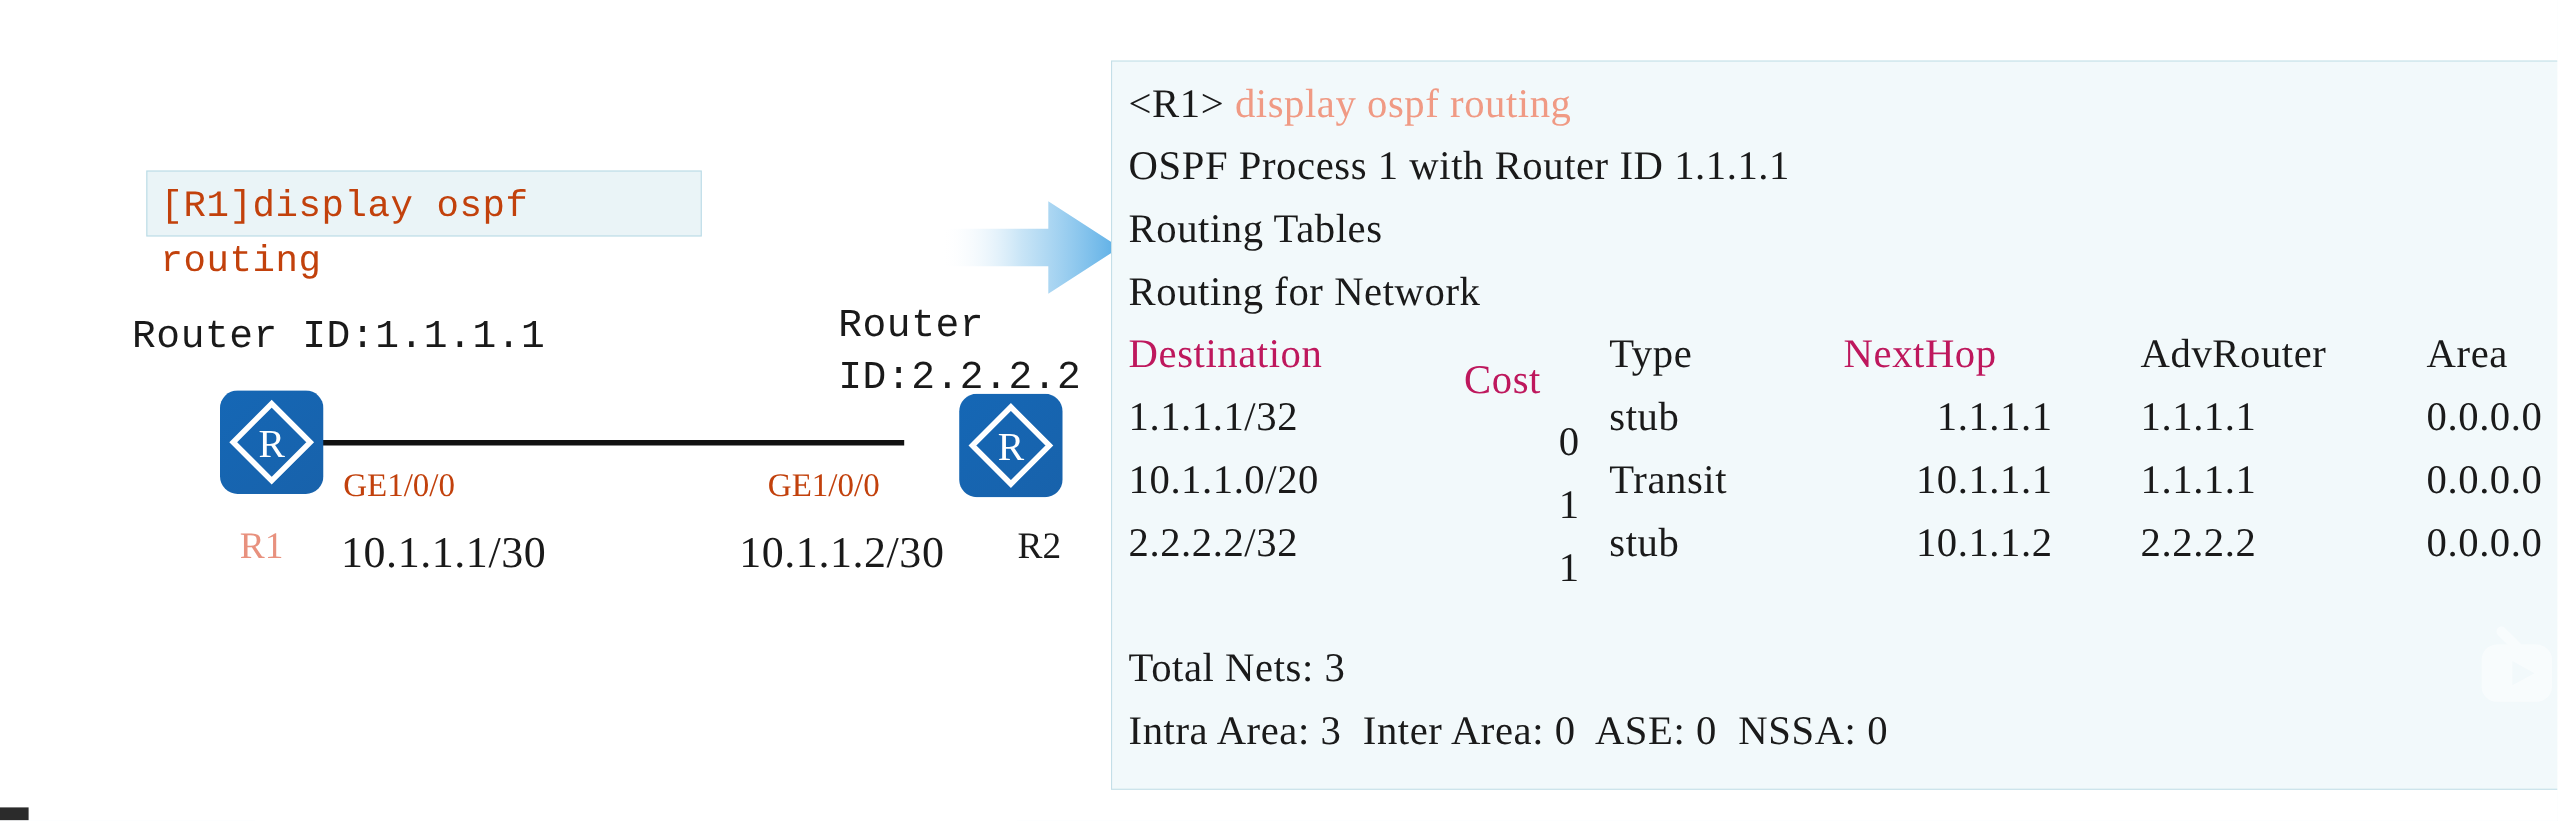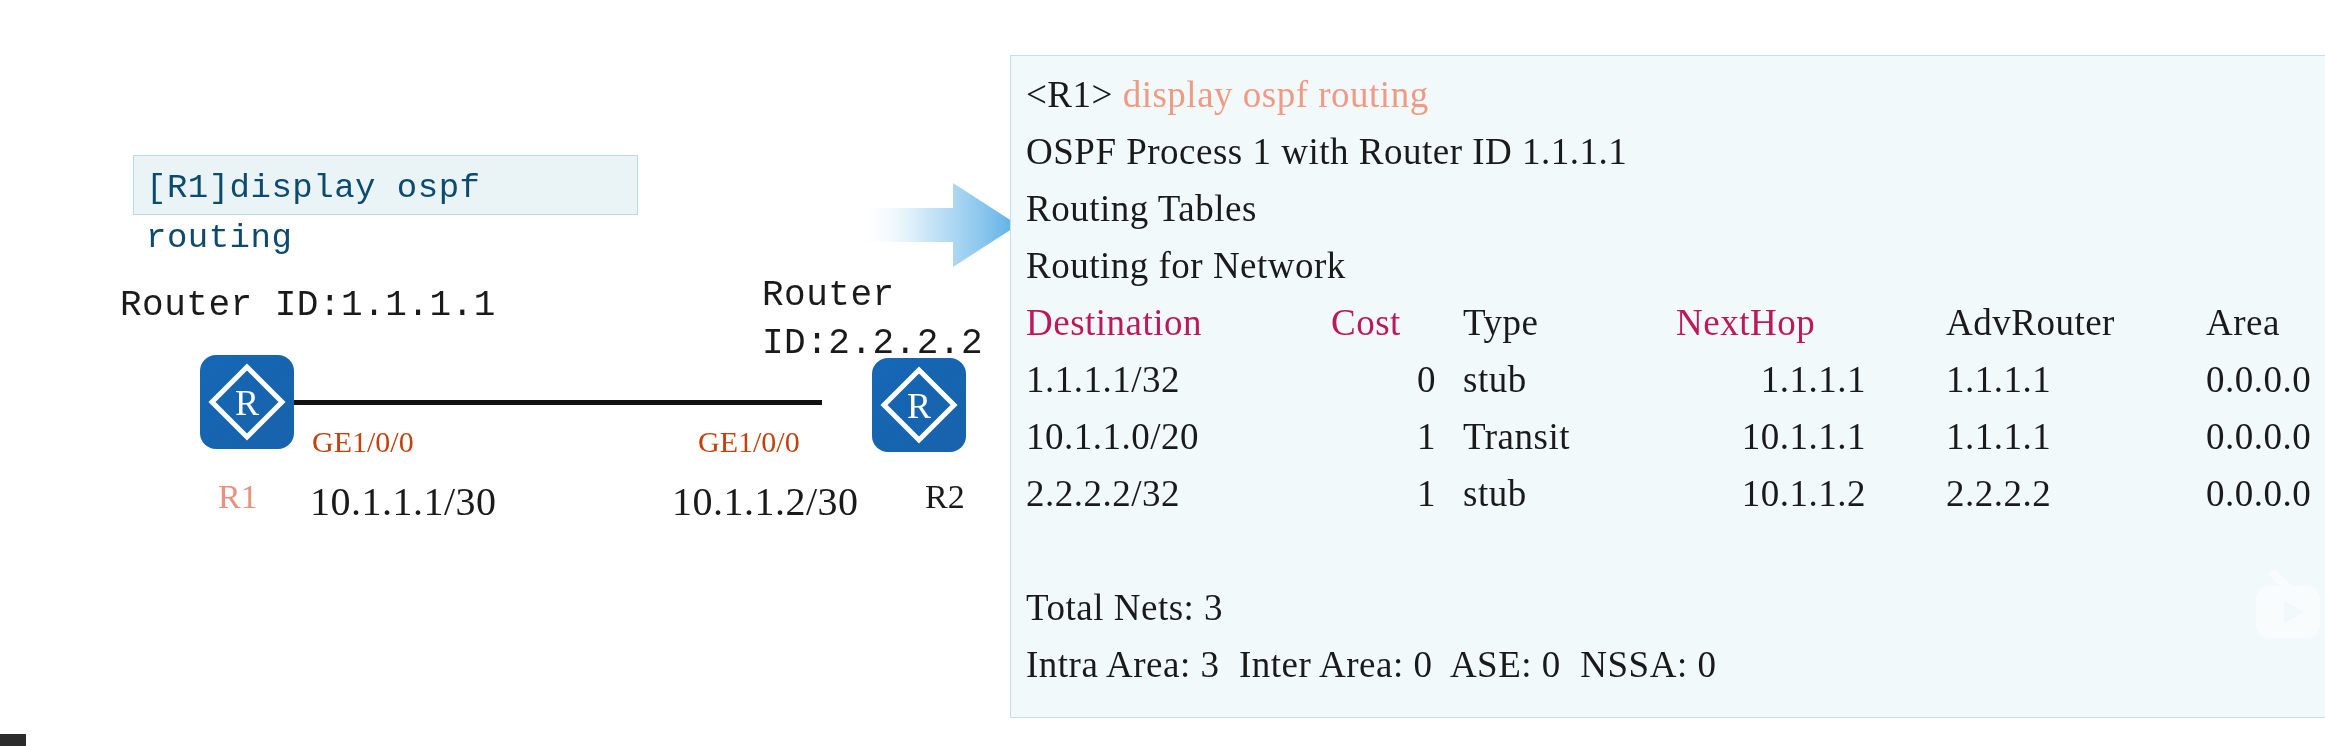--- a/index.html
+++ b/index.html
@@ -38,21 +38,21 @@
     box-sizing: border-box;
   }
   .cmd-box-text {
     position: absolute;
     left: 146px;
     top: 163px;
     width: 520px;
     font-family: "Liberation Mono", monospace;
     font-size: 34px;
     line-height: 50px;
-    color: #0c4a6e;
+    color: #c2410c;
     white-space: pre-wrap;
     letter-spacing: 0.5px;
   }
 
   .router-id-left {
     position: absolute;
     left: 120px;
     top: 285px;
     font-family: "Liberation Mono", monospace;
     font-size: 36px;
@@ -157,21 +157,21 @@
     letter-spacing: 0.5px;
   }
   .term-line { white-space: pre; }
   .term-line.blank { height: 57px; }
   .cmd-red { color: #f09a84; }
 
   
   .trow { position: relative; height: 57px; white-space: pre; }
   .tcol { position: absolute; top: 0; }
   .c-dest  { left: 0px; }
-  .c-cost  { left: 320px; width: 90px; text-align: right; }
+  .c-cost  { left: 320px; width: 90px; text-align: right; margin-top: 23px; }
   .c-type  { left: 437px; }
   .c-next  { left: 650px; width: 190px; text-align: right; }
   .c-adv   { left: 920px; }
   .c-area  { left: 1180px; }
 
   .hdr .c-dest, .hdr .c-cost, .hdr .c-next { color: #be185d; }
   .hdr .c-cost { left: 305px; width: 105px; text-align: left; }
   .hdr .c-next { left: 650px; width: 190px; text-align: left; }
 
   

